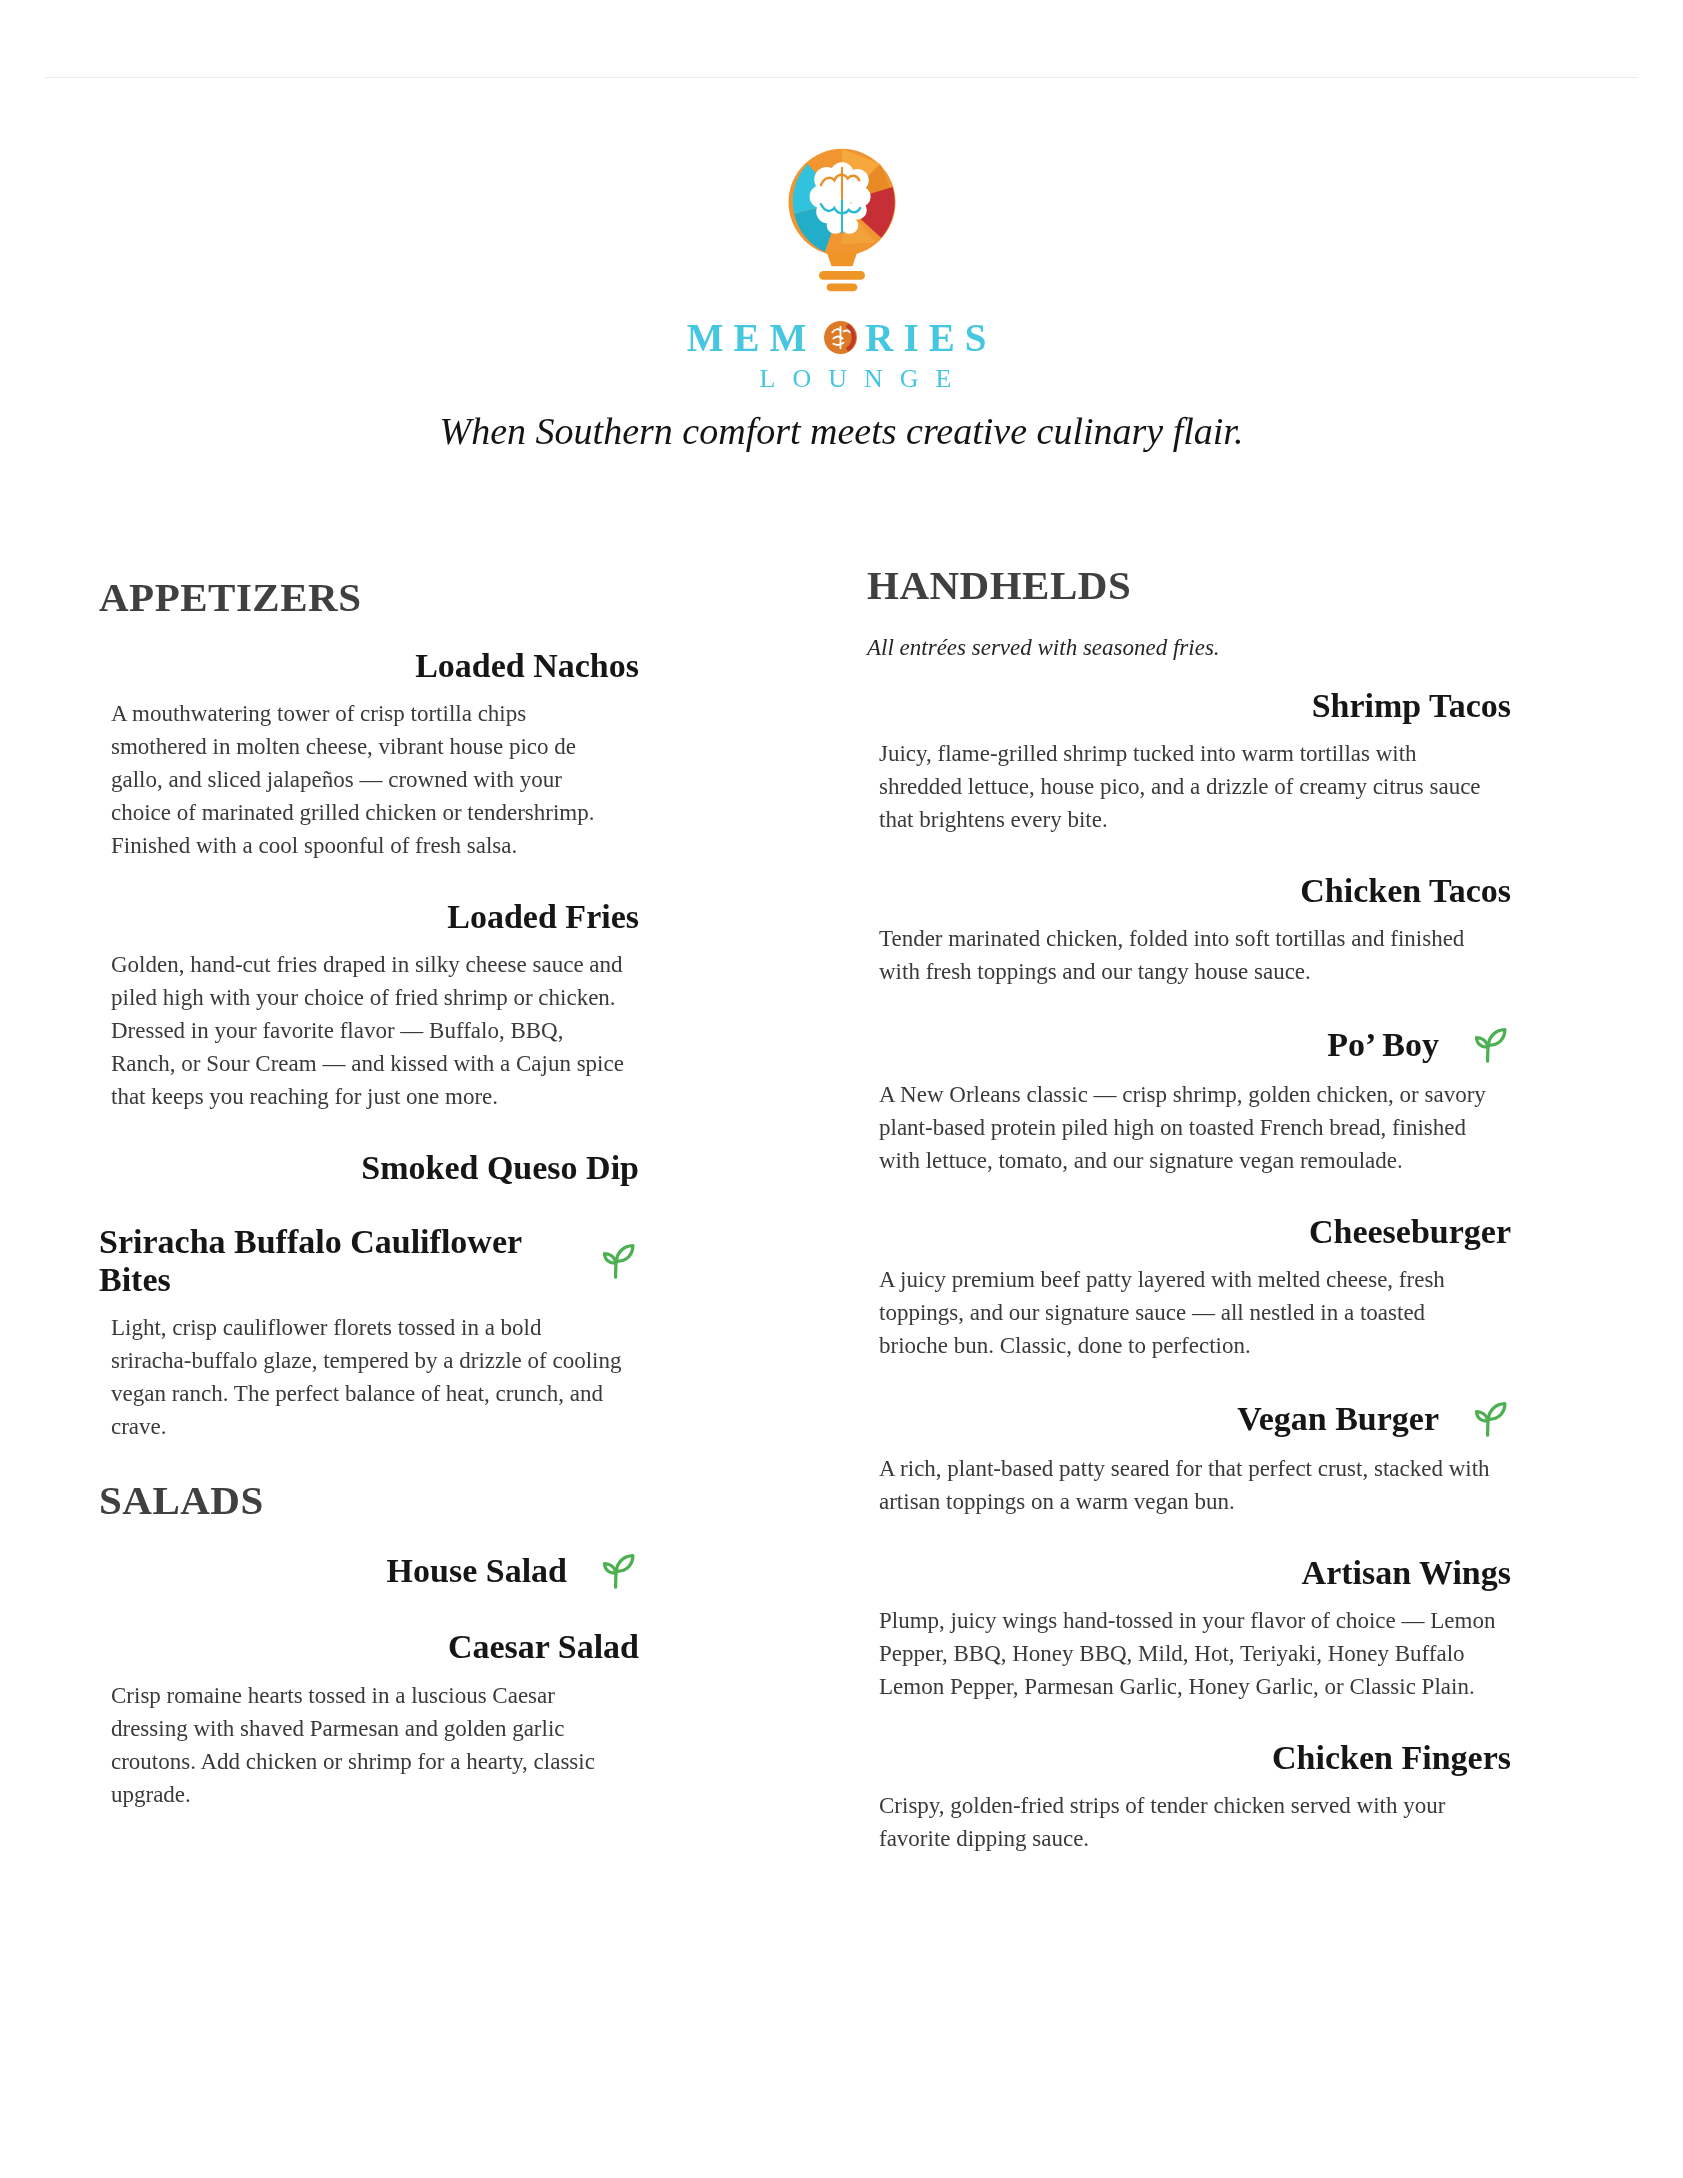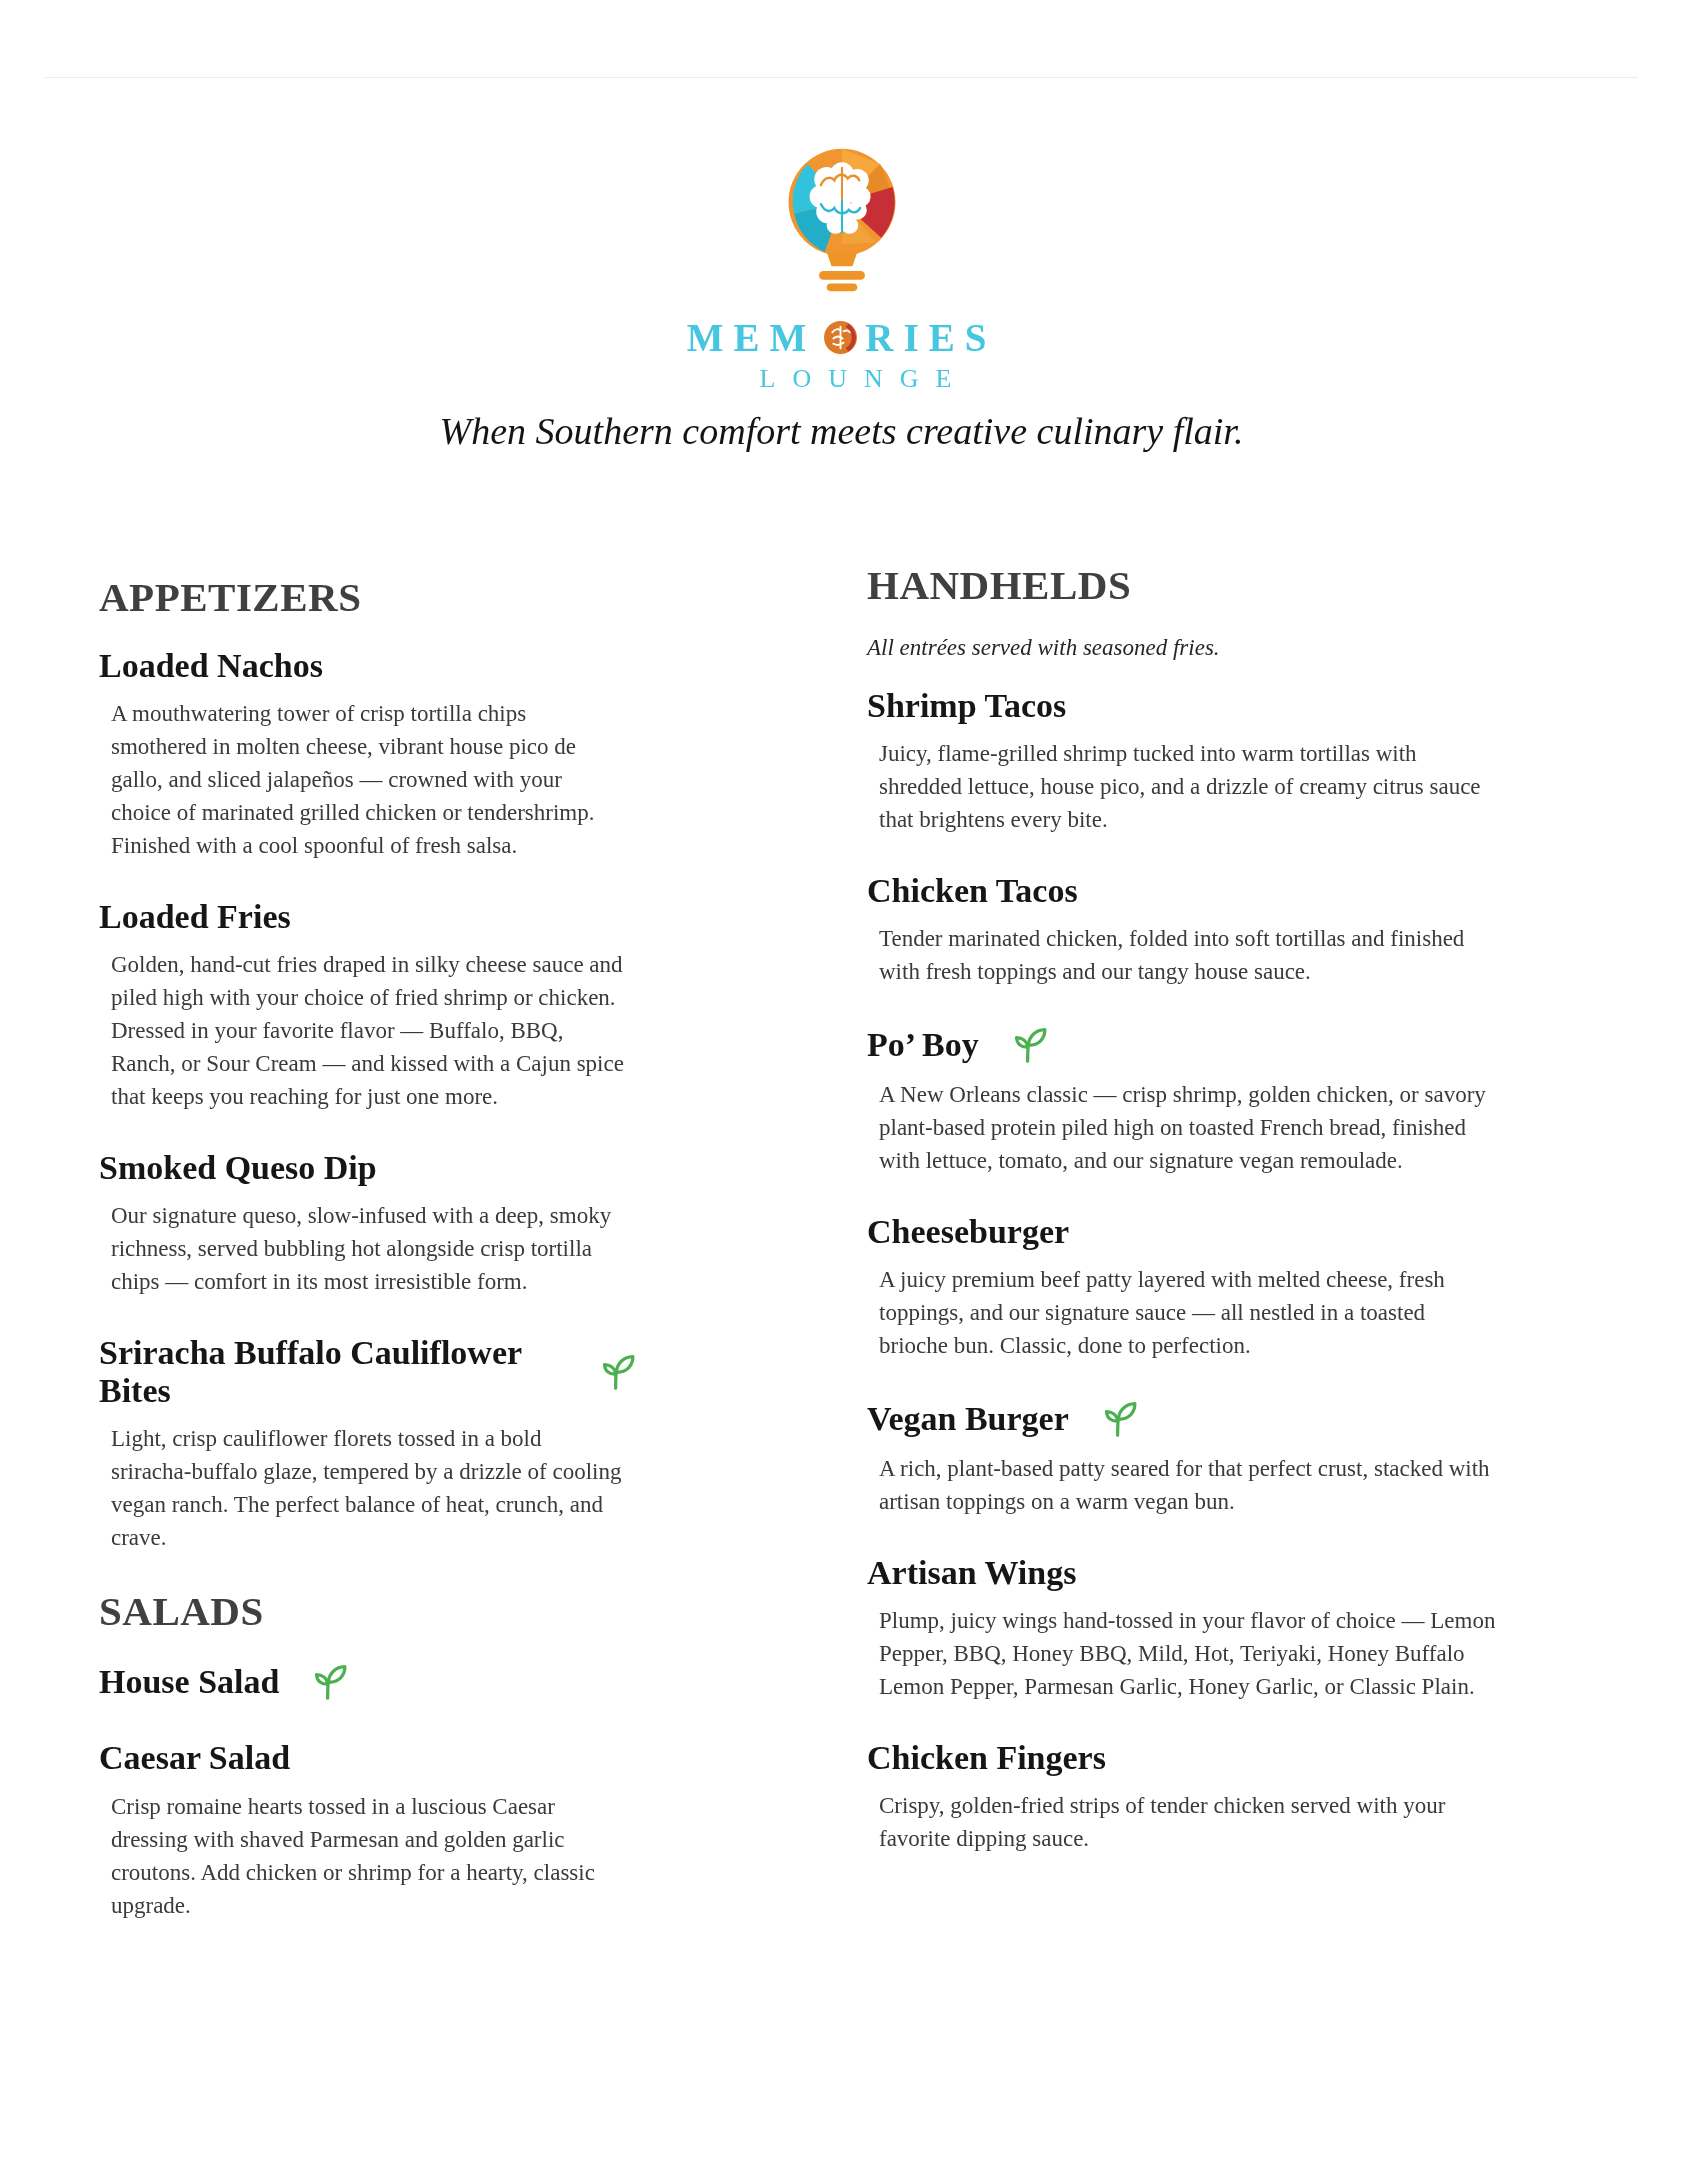--- a/index.html
+++ b/index.html
@@ -45,21 +45,21 @@
   .section-note {
     margin: 0 0 26px 0;
     font-style: italic; font-size: 23px; color: #262626;
   }
   .section--spaced { margin-top: 14px; }
   .item { margin-bottom: 36px; }
   .item-name {
     margin: 0 0 11px 0;
     font-size: 34px; font-weight: 700; color: #161616;
     line-height: 1.12;
-    display: flex; align-items: center; gap: 26px;
+    display: flex; align-items: center; gap: 26px; justify-content: flex-end;
   }
   .item-desc {
     margin: 12px;
     font-size: 23px; line-height: 33px; color: #3a3a3a;
   }
   .leaf-icon { width: 46px; height: 46px; margin-top: -4px; flex: 0 0 auto; }
   .defs-hidden { position: absolute; width: 0; height: 0; overflow: hidden; }
 </style>
 </head>
 <body>
@@ -151,21 +151,20 @@
         <h3 class="item-name">
           <span>Loaded Fries</span>
         </h3>
         <p class="item-desc">Golden, hand-cut fries draped in silky cheese sauce and piled high with your choice of fried shrimp or chicken. Dressed in your favorite flavor — Buffalo, BBQ, Ranch, or Sour Cream — and kissed with a Cajun spice that keeps you reaching for just one more.</p>
       </div>
 
       <div class="item">
         <h3 class="item-name">
           <span>Smoked Queso Dip</span>
         </h3>
-        <p class="item-desc">Our signature queso, slow-infused with a deep, smoky richness, served bubbling hot alongside crisp tortilla chips — comfort in its most irresistible form.</p>
       </div>
 
       <div class="item">
         <h3 class="item-name">
           <span>Sriracha Buffalo Cauliflower Bites</span>
           <svg class="leaf-icon" viewBox="0 0 46 46" width="46" height="46">
               <use href="#leaf"></use>
             </svg>
         </h3>
         <p class="item-desc">Light, crisp cauliflower florets tossed in a bold sriracha-buffalo glaze, tempered by a drizzle of cooling vegan ranch. The perfect balance of heat, crunch, and crave.</p>

